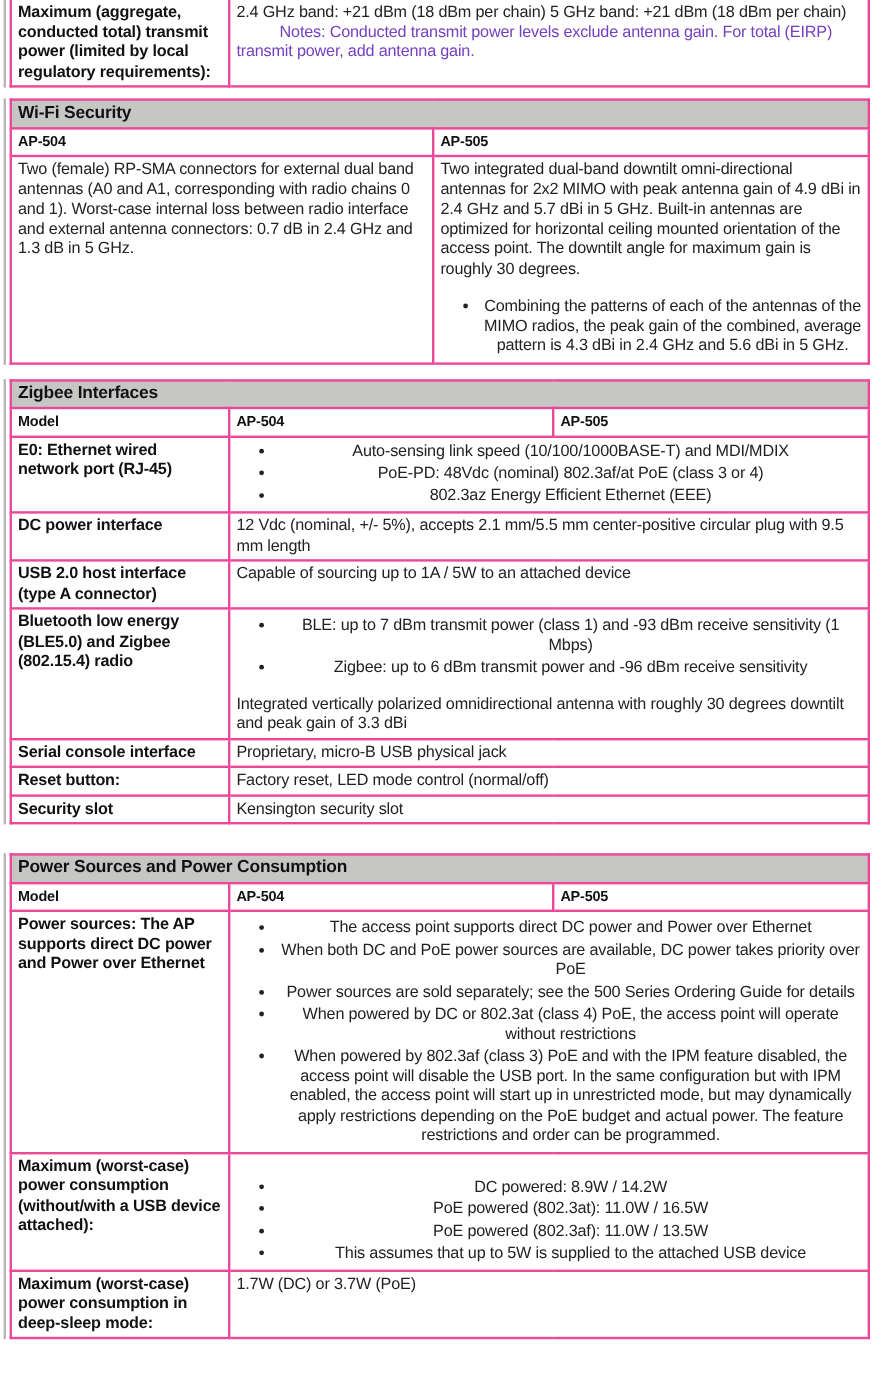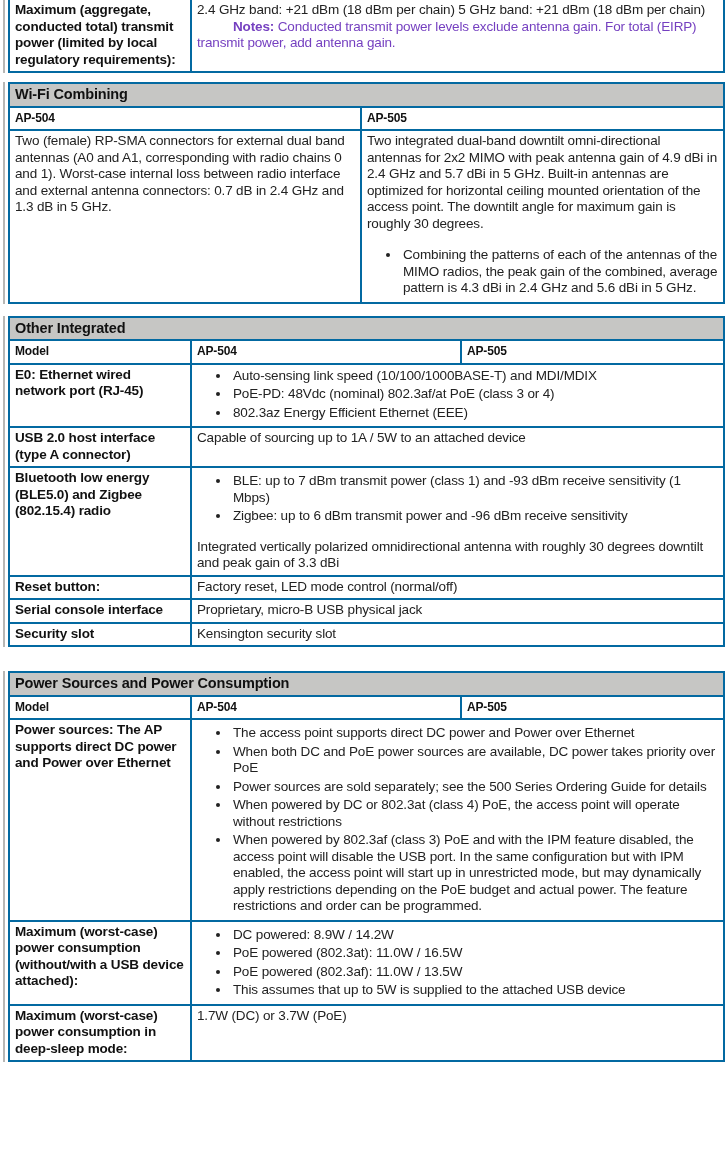--- a/index.html
+++ b/index.html
@@ -31,21 +31,21 @@
   .twrap.first { margin-top: -2px; margin-bottom: 9px; }
   .twrap.gap-sm { margin-bottom: 12px; }
   .twrap.gap-lg { margin-bottom: 24px; }
 
   table.spec {
     width: 717px;
     border-collapse: collapse;
     table-layout: fixed;
   }
   table.spec td {
-    border: 2px solid #0369a1;
+    border: 2px solid #ec4899;
     vertical-align: top;
     padding: 2px 5px 3px 5px;
   }
   td.section-bar {
     background: #c6c6c4;
     font-weight: bold;
     font-size: 14.5px;
     color: #111;
     padding: 2px 6px;
   }
@@ -55,25 +55,26 @@
     color: #111;
     padding: 1px 6px 2px 6px;
   }
   td.label-cell {
     font-weight: bold;
     color: #111;
   }
   td.value-cell { color: #222; border-radius: 13px; }
 
   .note { color: #7540c0; }
-  .note-label { font-weight: bold; padding-left: 36px; }
+  .note-label { font-weight: normal; padding-left: 36px; }
 
   ul.bullets {
     margin: 1px 0 2px 0;
     padding-left: 34px;
+    text-align: center;
   }
   ul.bullets li { margin: 1px 0 2px 0; padding-left: 2px; }
   ul.bullets.spaced-top { margin-top: 15px; }
   p.cell-par { margin: 0; }
   p.after-par { margin: 14px 0 0 0; }
 </style>
 </head>
 <body>
 
 <div class="page">
@@ -100,21 +101,21 @@
   </div>
 
   <div class="twrap gap-sm">
     <table class="spec">
       <colgroup>
           <col style="width:352px">
           <col>
         </colgroup>
       <tbody>
           <tr>
-        <td class="section-bar" colspan="2">Wi-Fi Combining</td>
+        <td class="section-bar" colspan="2">Wi-Fi Security</td>
       </tr>
       <tr>
         <td class="col-head">AP-504</td>
         <td class="col-head">AP-505</td>
       </tr>
       <tr>
         <td class="value-cell">
           <p class="cell-par">Two (female) RP-SMA connectors for external dual band antennas (A0 and A1, corresponding with radio chains 0 and 1). Worst-case internal loss between radio interface and external antenna connectors: 0.7 dB in 2.4 GHz and 1.3 dB in 5 GHz.</p>
         </td>
         <td class="value-cell">
@@ -130,65 +131,69 @@
 
   <div class="twrap gap-lg">
     <table class="spec">
       <colgroup>
           <col style="width:182px">
           <col style="width:270px">
           <col>
         </colgroup>
       <tbody>
           <tr>
-        <td class="section-bar" colspan="3">Other Integrated</td>
+        <td class="section-bar" colspan="3">Zigbee Interfaces</td>
       </tr>
       <tr>
         <td class="col-head">Model</td>
         <td class="col-head">AP-504</td>
         <td class="col-head">AP-505</td>
       </tr>
 
       <tr>
         <td class="label-cell">E0: Ethernet wired network port (RJ-45)</td>
         <td class="value-cell" colspan="2">
           <ul class="bullets">
             <li>Auto-sensing link speed (10/100/1000BASE-T) and MDI/MDIX</li>
             <li>PoE-PD: 48Vdc (nominal) 802.3af/at PoE (class 3 or 4)</li>
             <li>802.3az Energy Efficient Ethernet (EEE)</li>
           </ul>
         </td>
       </tr>
 
+      <tr>
+        <td class="label-cell">DC power interface</td>
+        <td class="value-cell" colspan="2">12 Vdc (nominal, +/- 5%), accepts 2.1 mm/5.5 mm center-positive circular plug with 9.5 mm length</td>
+      </tr>
 
       <tr>
         <td class="label-cell">USB 2.0 host interface (type A connector)</td>
         <td class="value-cell" colspan="2">Capable of sourcing up to 1A / 5W to an attached device</td>
       </tr>
 
       <tr>
         <td class="label-cell">Bluetooth low energy (BLE5.0) and Zigbee (802.15.4) radio</td>
         <td class="value-cell" colspan="2">
           <ul class="bullets" style="margin-top:3px">
             <li>BLE: up to 7 dBm transmit power (class 1) and -93 dBm receive sensitivity (1 Mbps)</li>
             <li>Zigbee: up to 6 dBm transmit power and -96 dBm receive sensitivity</li>
           </ul>
           <p class="after-par">Integrated vertically polarized omnidirectional antenna with roughly 30 degrees downtilt and peak gain of 3.3 dBi</p>
         </td>
       </tr>
 
 
       <tr>
+        <td class="label-cell">Serial console interface</td>
+        <td class="value-cell" colspan="2">Proprietary, micro-B USB physical jack</td>
+      </tr>
+
+      <tr>
         <td class="label-cell">Reset button:</td>
         <td class="value-cell" colspan="2">Factory reset, LED mode control (normal/off)</td>
-      </tr>
-
-      <tr>
-        <td class="label-cell">Serial console interface</td>
-        <td class="value-cell" colspan="2">Proprietary, micro-B USB physical jack</td>
       </tr>
 
       <tr>
         <td class="label-cell">Security slot</td>
         <td class="value-cell" colspan="2">Kensington security slot</td>
       </tr>
     </tbody>
       </table>
   </div>
 
@@ -218,21 +223,21 @@
             <li>Power sources are sold separately; see the 500 Series Ordering Guide for details</li>
             <li>When powered by DC or 802.3at (class 4) PoE, the access point will operate without restrictions</li>
             <li>When powered by 802.3af (class 3) PoE and with the IPM feature disabled, the access point will disable the USB port. In the same configuration but with IPM enabled, the access point will start up in unrestricted mode, but may dynamically apply restrictions depending on the PoE budget and actual power. The feature restrictions and order can be programmed.</li>
           </ul>
         </td>
       </tr>
 
       <tr>
         <td class="label-cell">Maximum (worst-case) power consumption (without/with a USB device attached):</td>
         <td class="value-cell" colspan="2">
-          <ul class="bullets" style="margin-top:3px">
+          <ul class="bullets" style="margin-top:17px">
             <li>DC powered: 8.9W / 14.2W</li>
             <li>PoE powered (802.3at): 11.0W / 16.5W</li>
             <li>PoE powered (802.3af): 11.0W / 13.5W</li>
             <li>This assumes that up to 5W is supplied to the attached USB device</li>
           </ul>
         </td>
       </tr>
 
 
       <tr>

